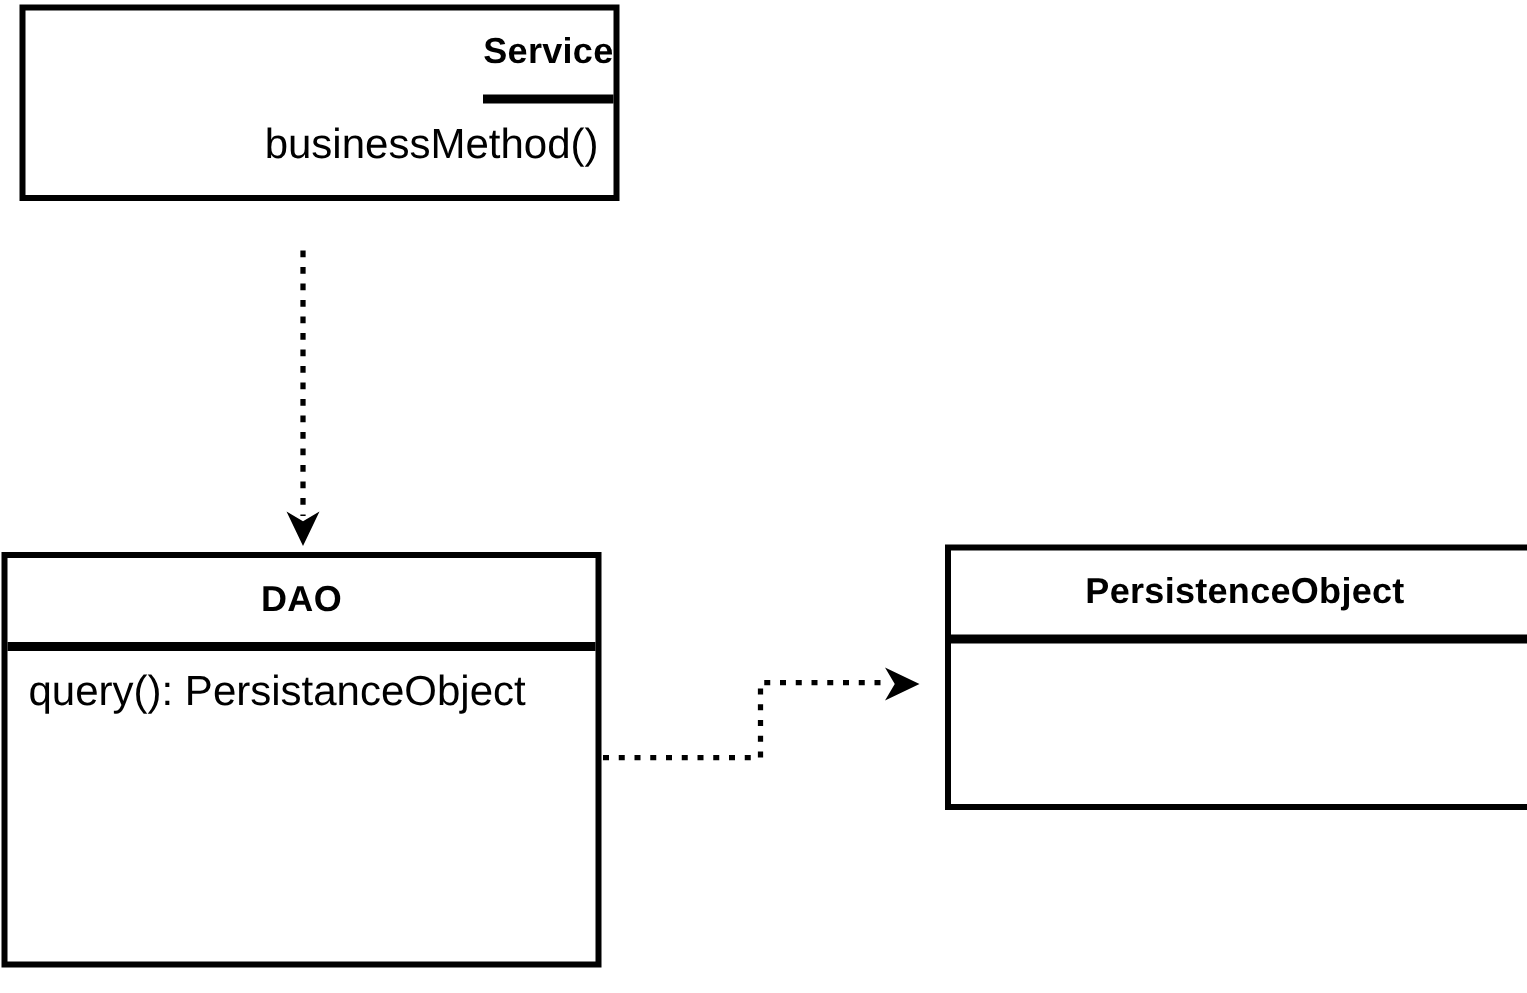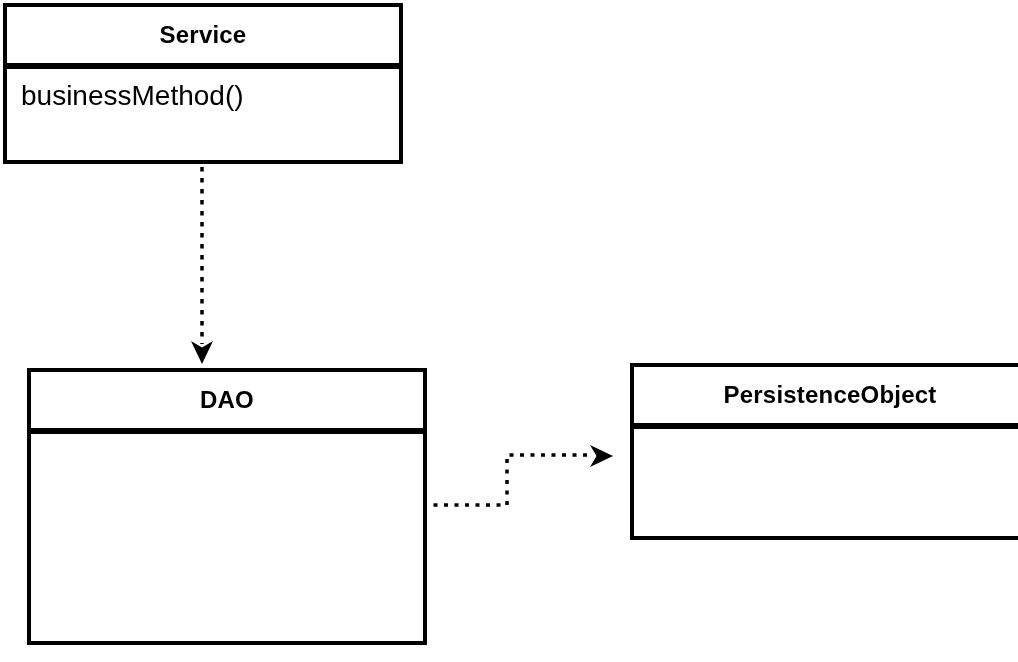--- a/index.html
+++ b/index.html
@@ -46,22 +46,22 @@
     padding: 5px 10px 0 14px;
     font-size: 28px;
     color: #000000;
   }
 
   .member-line {
     line-height: 44px;
     white-space: nowrap;
   }
 
-  #box-service { left: 3px; top: 3px;   width: 400px; height: 161px; }
-  #box-dao     { left: 1px; top: 368px; width: 400px; height: 277px; margin-left: 26px; }
+  #box-service { left: 13px; top: 3px;   width: 400px; height: 131px; align-items: flex-end; }
+  #box-dao     { left: 1px; top: 368px; width: 400px; height: 277px; }
   #box-po      { left: 630px; top: 363px; width: 400px; height: 177px; }
 </style>
 </head>
 <body>
 
 <div class="canvas">
 
   <svg class="connector-layer" viewBox="0 0 1018 662" xmlns="http://www.w3.org/2000/svg">
 
     <g>
@@ -78,20 +78,21 @@
   <div class="uml-class" id="box-service">
     <div class="uml-title">Service</div>
     <div class="uml-body">
         <div class="member-line">businessMethod()</div>
       </div>
   </div>
 
   <div class="uml-class" id="box-dao">
     <div class="uml-title">DAO</div>
     <div class="uml-body">
+        <div class="member-line">query(): PersistanceObject</div>
       </div>
   </div>
 
   <div class="uml-class" id="box-po">
     <div class="uml-title">PersistenceObject</div>
   </div>
 
 </div>
 
 </body></html>

